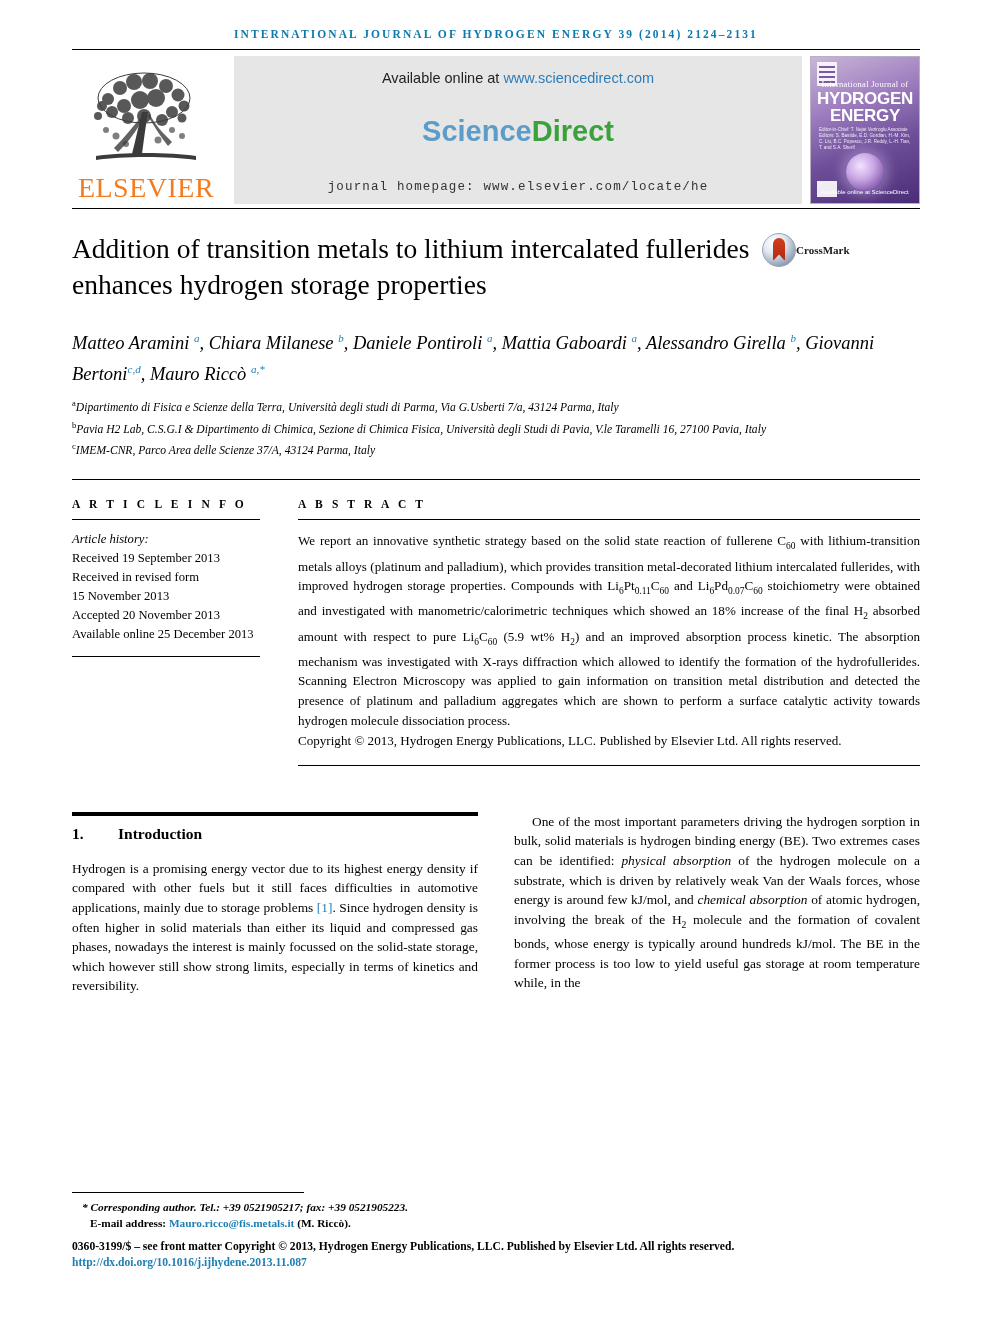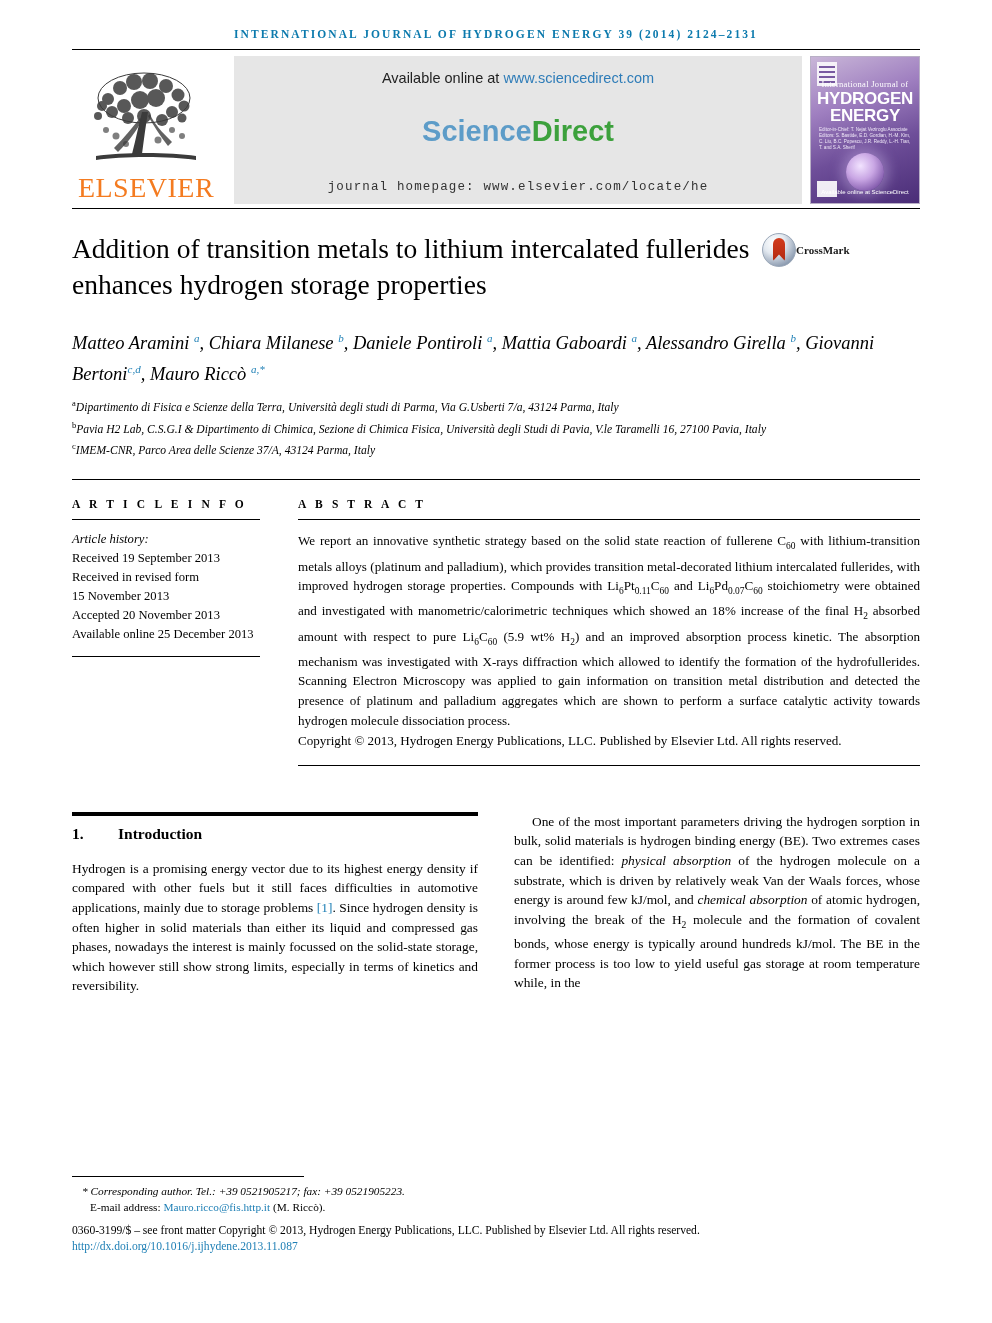--- a/index.html
+++ b/index.html
@@ -275,21 +275,22 @@
     margin: 0;
   }
   .ref { color: #1e7fb5; }
   .body-text em { font-style: italic; }
 
   
   .footnote {
     position: absolute;
     left: 72px;
     right: 72px;
-    bottom: 68px;
+    bottom: 52px;
+    font-weight: bold;
   }
   .fn-rule { border-top: 1px solid #000; width: 232px; margin-bottom: 7px; }
   .fn-line {
     font-family: "Liberation Serif", serif;
     font-size: 11.3px;
     line-height: 15.5px;
   }
   .fn-line.it { font-style: italic; }
   .fn-line a, .link { color: #1e7fb5; text-decoration: none; }
   .fn-copy {
@@ -445,19 +446,19 @@
     </div>
     <div class="col">
       <p class="body-text" style="text-indent:18px;">One of the most important parameters driving the hydrogen sorption in bulk, solid materials is hydrogen binding energy (BE). Two extremes cases can be identified: <em>physical absorption</em> of the hydrogen molecule on a substrate, which is driven by relatively weak Van der Waals forces, whose energy is around few kJ/mol, and <em>chemical absorption</em> of atomic hydrogen, involving the break of the H<sub>2</sub> molecule and the formation of covalent bonds, whose energy is typically around hundreds kJ/mol. The BE in the former process is too low to yield useful gas storage at room temperature while, in the</p>
     </div>
   </div>
 
   <div class="footnote">
     <div class="fn-rule"></div>
     <div class="fn-line it" style="padding-left:10px;">* Corresponding author. Tel.: +39 0521905217; fax: +39 0521905223.</div>
     <div class="fn-line" style="padding-left:18px;">
-      <span>E-mail address: </span><a class="link" href="#">Mauro.ricco@fis.http.it</a><span> (M. Riccò).</span>
+      <span>E-mail address: </span><a class="link" href="#">Mauro.ricco@fis.metals.it</a><span> (M. Riccò).</span>
     </div>
     <div class="fn-copy">0360-3199/$ – see front matter Copyright © 2013, Hydrogen Energy Publications, LLC. Published by Elsevier Ltd. All rights reserved.</div>
     <div class="fn-doi">http://dx.doi.org/10.1016/j.ijhydene.2013.11.087</div>
   </div>
 
 </div>
 
 </body></html>

